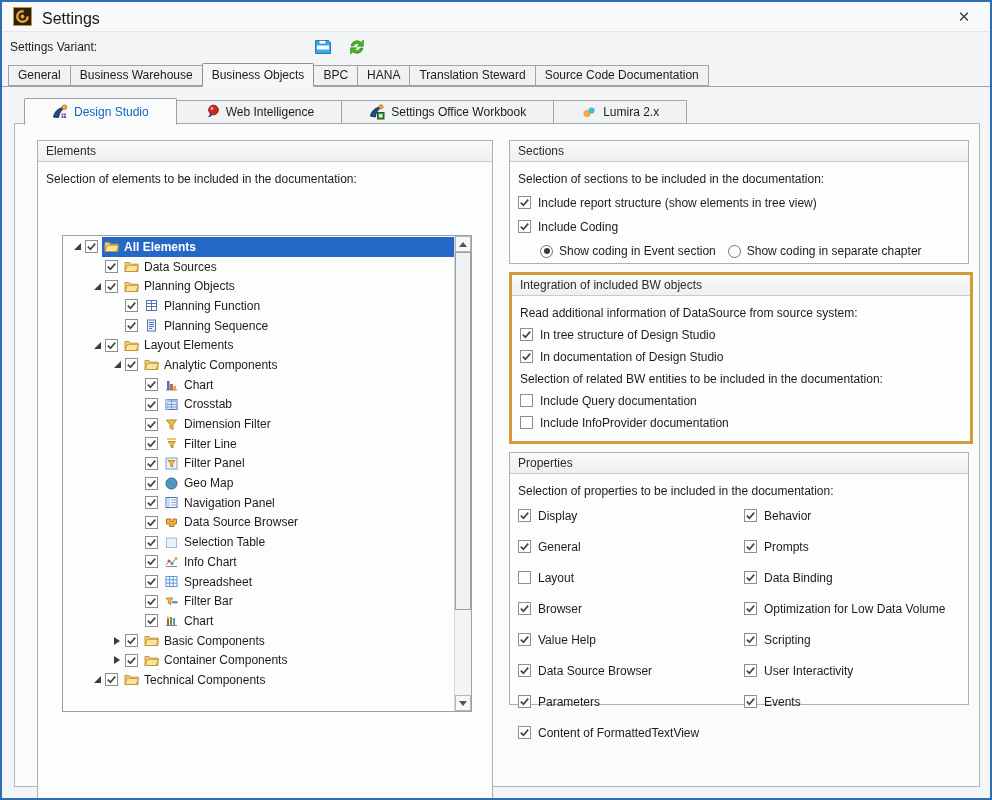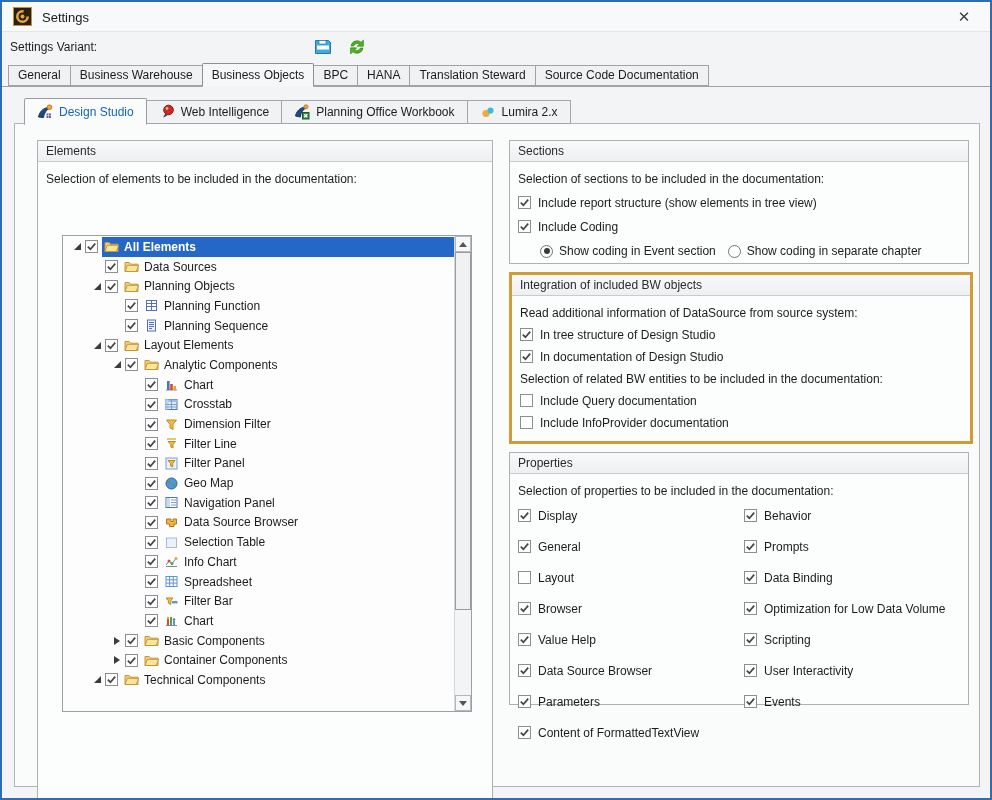--- a/index.html
+++ b/index.html
@@ -4,41 +4,41 @@
 <style>
   * { box-sizing: border-box; margin: 0; padding: 0; }
   html,body { background:#dfe3e6; }
   body { font-family:"Liberation Sans","DejaVu Sans",sans-serif; font-size:12px; color:#1c1c1c; }
 
   .window { position:relative; width:992px; height:800px; border:2px solid #2e6cb4; background:#f3f4f5; overflow:hidden; }
 
   
   .titlebar { position:absolute; left:0; top:0; right:0; height:30px; background:#f8f9fa; border-bottom:1px solid #e4e6e8; }
   .titlebar .logo { position:absolute; left:11px; top:5px; width:19px; height:19px; }
-  .titlebar .title { position:absolute; left:40px; top:8px; font-size:13px; color:#1a1a1a; }
+  .titlebar .title { position:absolute; left:40px; top:8px; font-size:16px; color:#1a1a1a; }
   .titlebar .close { position:absolute; right:16px; top:5px; width:20px; height:20px; text-align:center; line-height:20px; font-size:15px; color:#404040; cursor:default; }
 
   
   .variantrow { position:absolute; left:0; top:31px; right:0; height:29px; }
   .variantrow .vlabel { position:absolute; left:8px; top:7px; }
   .combo { position:absolute; left:95px; top:3px; width:202px; height:22px; background:#fff; border:1px solid #949699; display:flex; align-items:center; }
   .combo .cval { flex:1; padding-left:6px; white-space:nowrap; overflow:hidden; }
   .combo .carrow { width:17px; text-align:center; color:#6a6d70; font-size:9px; border-left:1px solid #e3e4e6; align-self:stretch; line-height:20px; }
   .toolbtn { position:absolute; top:3px; width:22px; height:22px; display:flex; align-items:center; justify-content:center; }
   #save-btn { left:310px; }
   #refresh-btn { left:344px; }
 
   
   .maintabs { position:absolute; left:0; top:61px; right:0; height:24px; display:flex; align-items:flex-end; padding-left:6px; border-bottom:1px solid #a0a2a5; }
   .mtab { height:21px; line-height:19px; padding:0 9px; background:#f0f1f2; border:1px solid #a0a2a5; margin-right:-1px; white-space:nowrap; }
   .mtab.active { height:24px; line-height:22px; background:#f6f7f8; border-color:#8e9093; border-bottom:1px solid #f6f7f8; margin-bottom:-1px; position:relative; z-index:2; border-radius:2px 2px 0 0; }
 
   
   .subtabs { position:absolute; left:22px; top:95px; height:27px; display:flex; align-items:flex-end; z-index:3; }
-  .stab { height:24px; padding:0 12px; display:flex; align-items:center; gap:6px; background:#f1f2f3; border:1px solid #a4a6a9; margin-right:-1px; white-space:nowrap; }
+  .stab { height:24px; padding:0 27px; display:flex; align-items:center; gap:6px; background:#f1f2f3; border:1px solid #a4a6a9; margin-right:-1px; white-space:nowrap; }
   .stab.active { height:27px; background:#fafbfb; border-color:#9a9c9f; border-bottom:1px solid #fafbfb; margin-bottom:-1px; color:#1464c0; position:relative; z-index:4; border-radius:2px 2px 0 0; }
 
   
   .outerpanel { position:absolute; left:12px; top:121px; width:966px; height:664px; border:1px solid #b2b5b8; background:#fafbfb; }
 
   
   .group { position:absolute; border:1px solid #aeb1b4; background:#fcfdfd; }
   .ghead { height:21px; line-height:20px; padding:0 8px; background:linear-gradient(#f8f9fa,#edeff1); border-bottom:1px solid #c9cbcd; color:#2a2a2a; }
   .gdesc { margin:10px 8px 4px 8px; }
 
@@ -155,21 +155,21 @@
       </div>
       <div class="stab" data-interactable="true">
         <span data-interactable="false" style="display: inline-flex;">
           <svg width="16" height="16">
             <path d="M1.5 12 C3 5 8.5 2.8 13 3.2 C9 5.2 6.8 8.5 6.3 13 Z" fill="#234a86" stroke="#16325e"></path>
             <circle cx="12" cy="2.8" r="2" fill="#f5a93c" stroke="#c07c20"></circle>
             <rect x="8.5" y="8.5" width="6.5" height="6.5" fill="#2e8b3a" stroke="#1d5c26"></rect>
             <path d="M10.2 10.2 L13.3 13.3 M13.3 10.2 L10.2 13.3" stroke="#fff" stroke-width="1.3"></path>
           </svg>
         </span>
-        <span data-interactable="false">Planning Office Workbook</span>
+        <span data-interactable="false">Settings Office Workbook</span>
       </div>
       <div class="stab" data-interactable="true">
         <span data-interactable="false" style="display: inline-flex;">
           <svg width="16" height="16">
             <circle cx="6" cy="9.5" r="3.6" fill="#f5a93c"></circle>
             <circle cx="10.5" cy="6.5" r="3.1" fill="#3bbcd9"></circle>
           </svg>
         </span>
         <span data-interactable="false">Lumira 2.x</span>
       </div>

